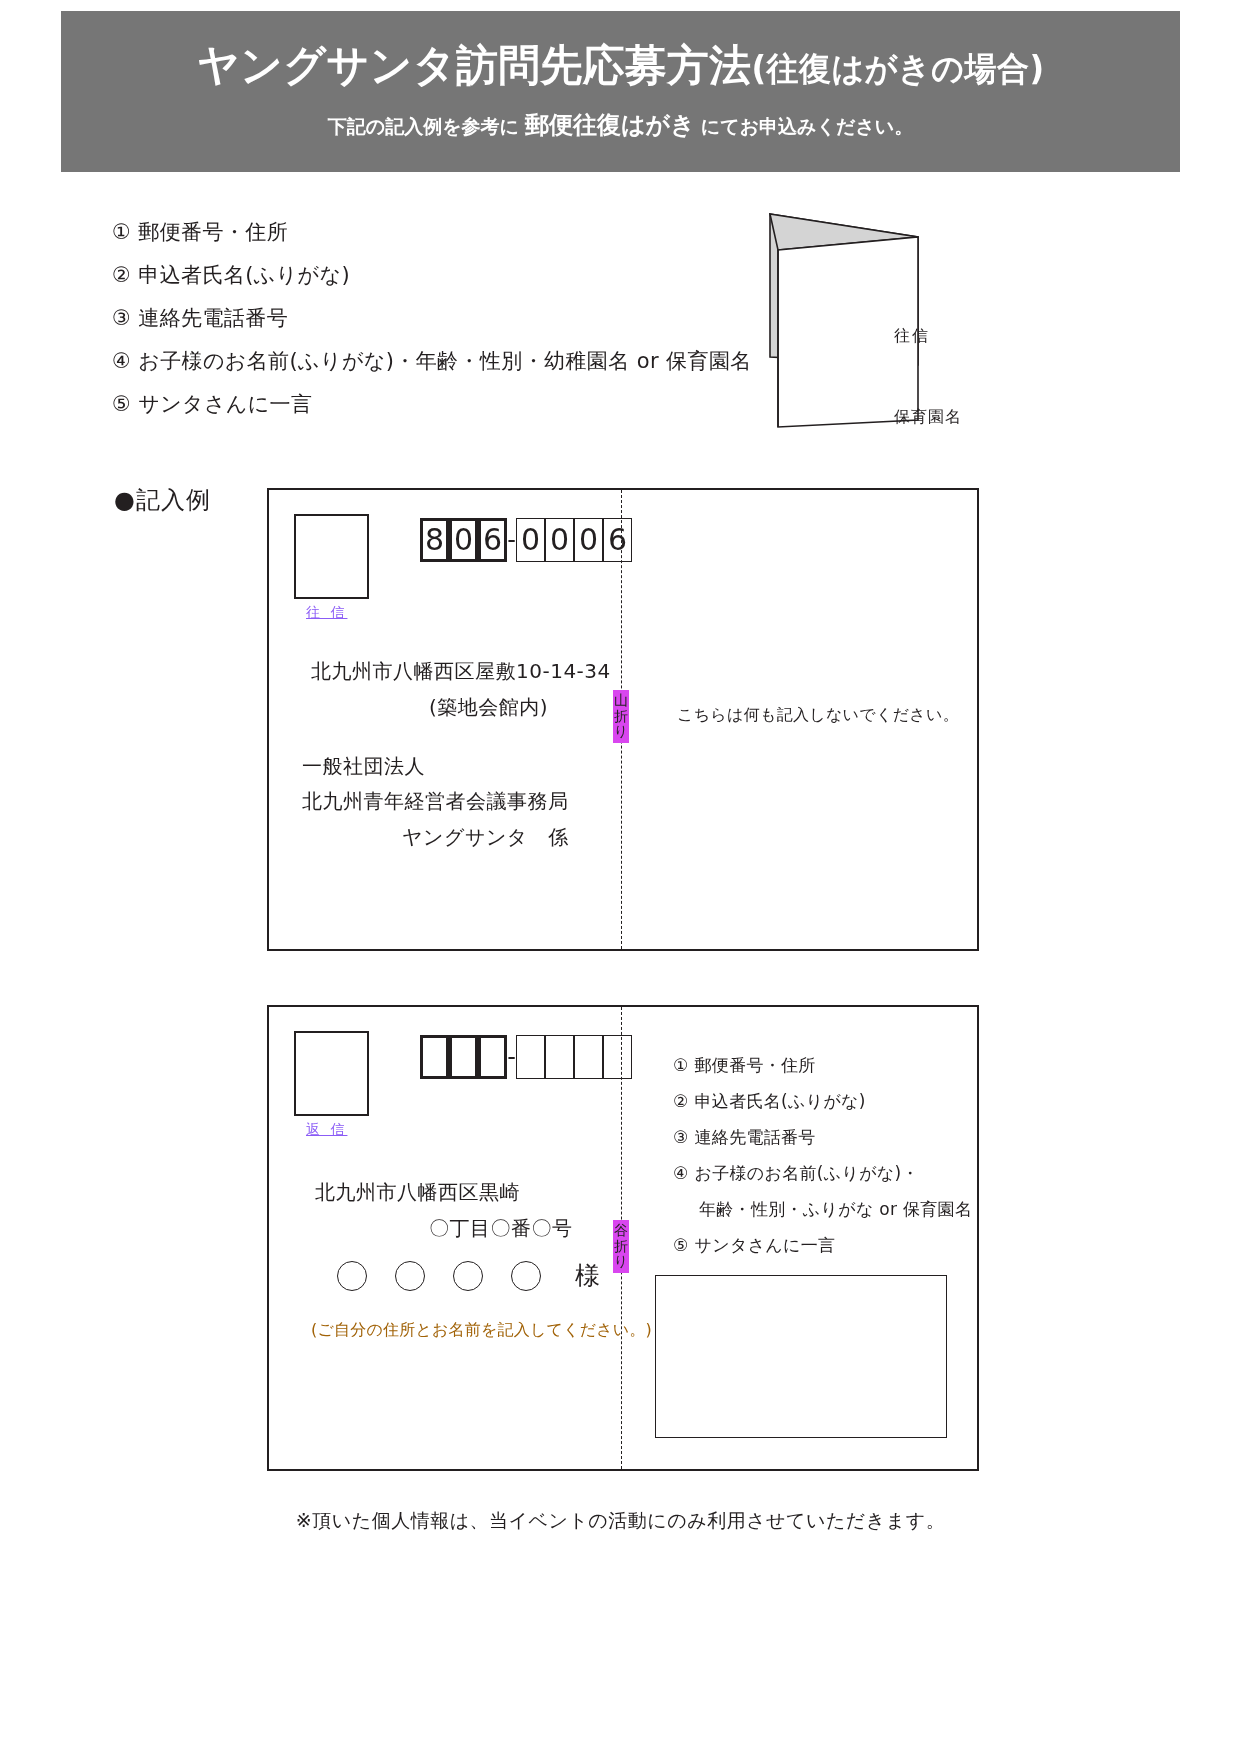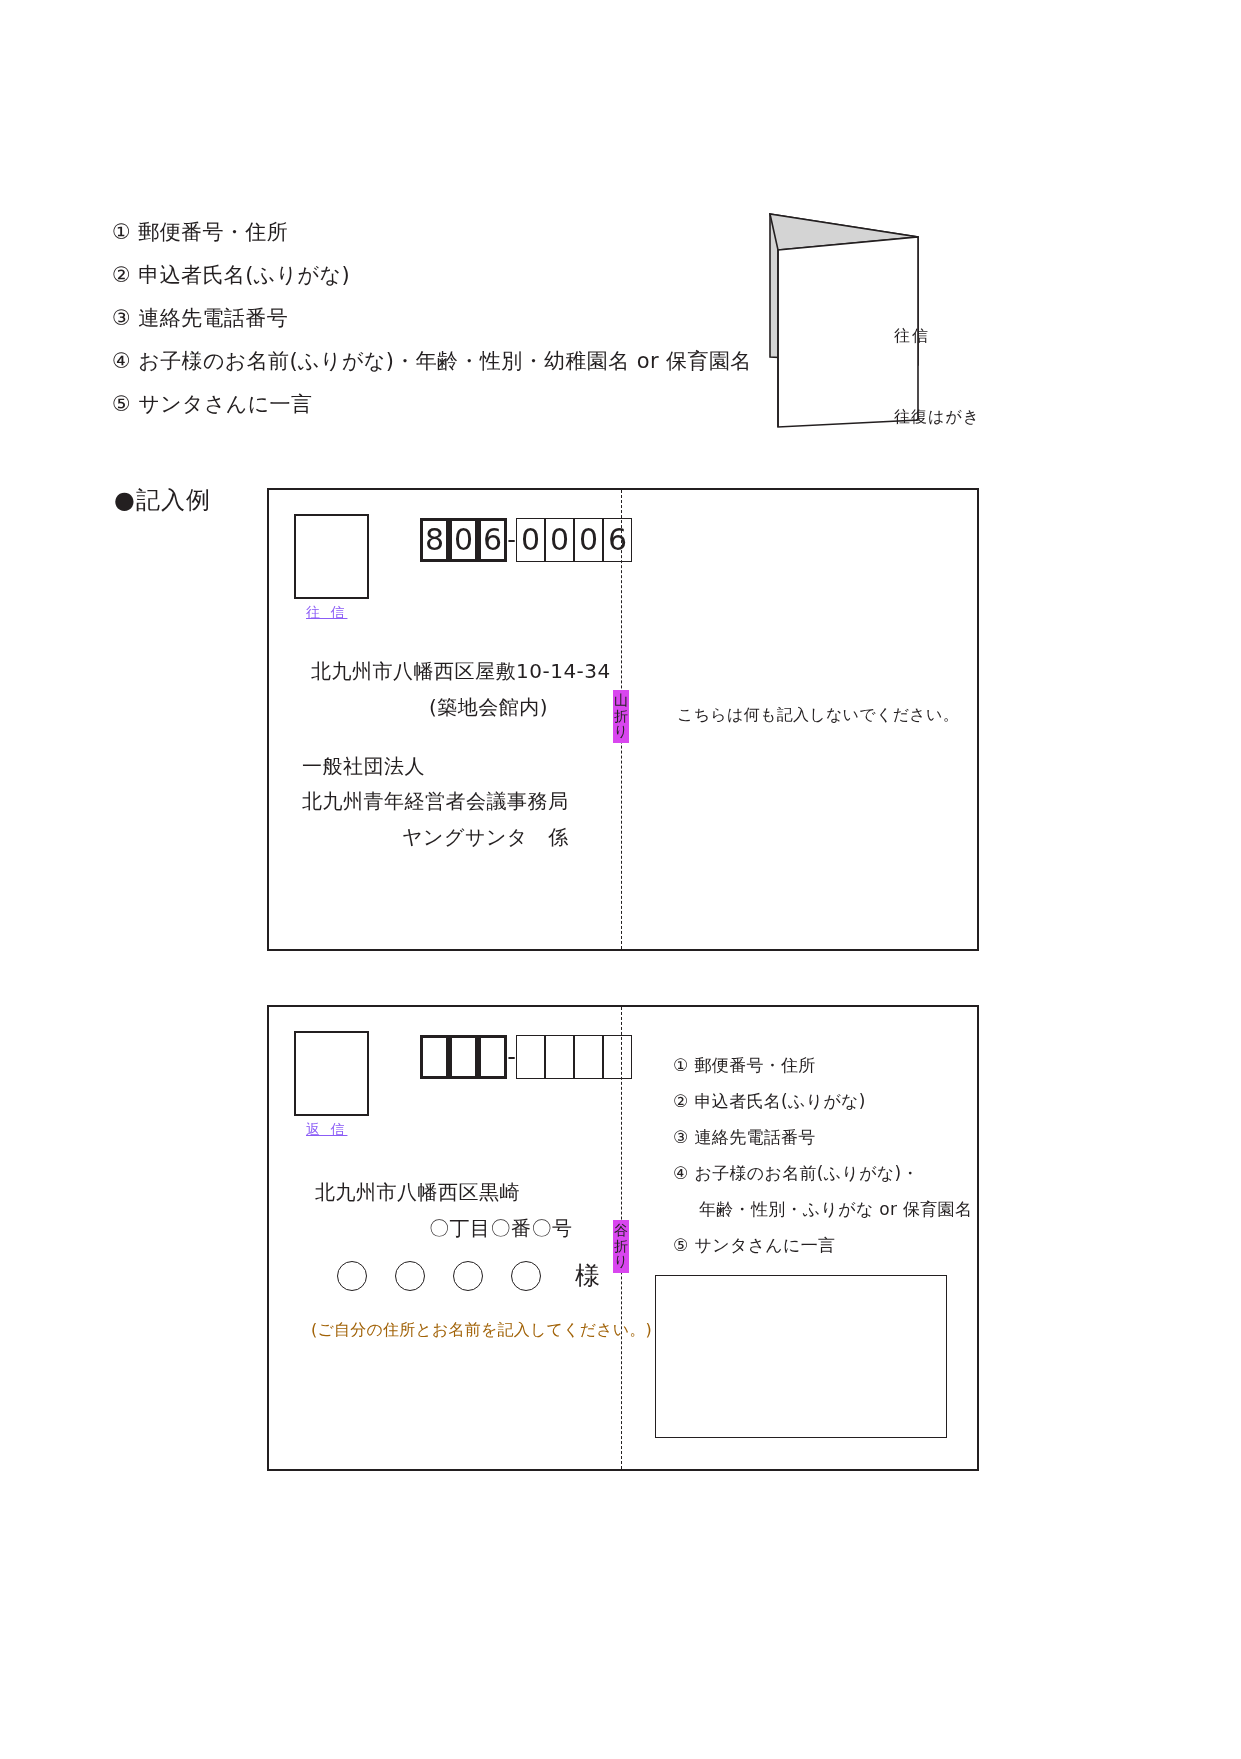--- a/index.html
+++ b/index.html
@@ -228,20 +228,31 @@
     font-size:19px;
     color:#231f20;
     letter-spacing:0.5px;
   }
 </style>
 </head>
 <body>
 
 <div class="page">
 
+  <div class="banner">
+    <div class="banner-title">
+      <span>ヤングサンタ訪問先応募方法</span>
+        <span class="paren">(往復はがきの場合)</span>
+    </div>
+    <div class="banner-sub">
+      <span>下記の記入例を参考に</span>
+        <span class="big">郵便往復はがき</span>
+        <span>にてお申込みください。</span>
+    </div>
+  </div>
 
   <div class="req-list">
     <div class="req-item">
       <span class="num">①</span><span>郵便番号・住所</span>
     </div>
     <div class="req-item">
       <span class="num">②</span><span>申込者氏名(ふりがな)</span>
     </div>
     <div class="req-item">
       <span class="num">③</span><span>連絡先電話番号</span>
@@ -263,21 +274,21 @@
 
       <polygon points="36,45 176,32 176,215 36,222" fill="#ffffff" stroke="#231f20" stroke-width="1.6"></polygon>
 
       <line x1="36" y1="45" x2="36" y2="222" stroke="#231f20" stroke-width="1.6"></line>
 
       <path d="M -18 74 C -34 98, -30 122, -10 136" fill="none" stroke="#231f20" stroke-width="1.8"></path>
       <polygon points="-18,74 -25,84 -10,82" fill="#231f20"></polygon>
       <polygon points="-10,136 -24,132 -18,144" fill="#231f20"></polygon>
     </svg>
     <div class="card3d-label">往信</div>
-    <div class="card3d-caption">往復はがき</div>
+    <div class="card3d-caption">保育園名</div>
   </div>
 
   <div class="example-mark">●記入例</div>
 
   <div class="postcard" id="postcard-outbound">
 
     <div class="fold-line" style="left:352px;"></div>
     <div class="fold-label" style="left:344px; top:200px;">山折り</div>
 
     <div class="stamp-box" style="left:25px; top:24px; width:75px; height:85px;"></div>
@@ -353,14 +364,15 @@
         <span>年齢・性別・ふりがな or 保育園名</span>
       </div>
       <div class="reply-item">
         <span class="num">⑤</span><span>サンタさんに一言</span>
       </div>
     </div>
 
     <div class="write-box" style="left:386px; top:268px; width:292px; height:163px;"></div>
   </div>
 
+  <div class="footer-note">※頂いた個人情報は、当イベントの活動にのみ利用させていただきます。</div>
 
 </div>
 
 </body></html>

